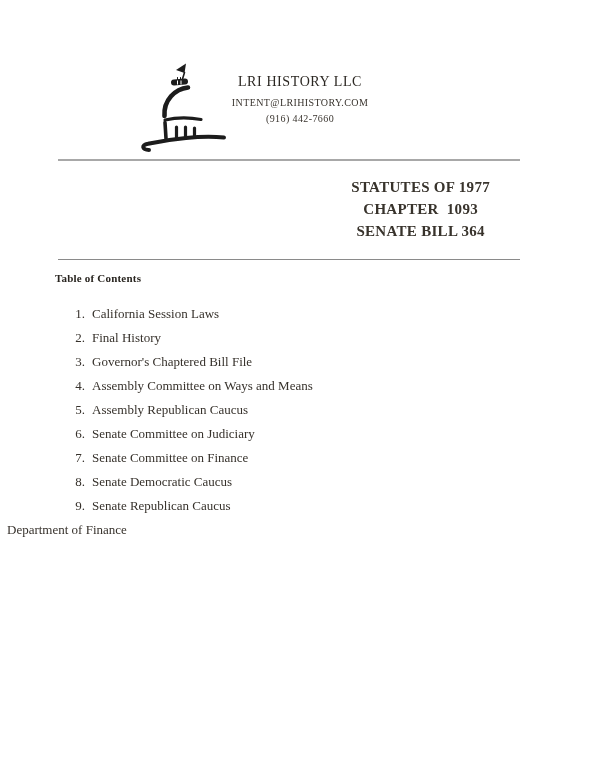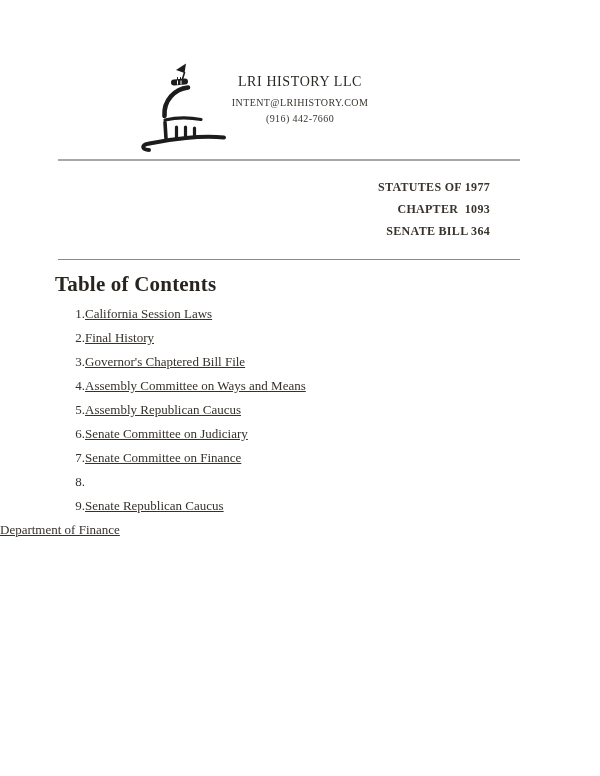--- a/index.html
+++ b/index.html
@@ -46,36 +46,36 @@
   
   .rule { position: absolute; left: 58px; width: 462px; }
   .rule-1 { top: 159px; height: 2px; background: #a8a8a8; }
   .rule-2 { top: 259px; height: 1px; background: #8a8a8a; }
 
   
   .case-info {
     position: absolute;
     right: 110px;
     top: 176px;
-    text-align: right;
+    text-align: center;
     font-weight: bold;
-    font-size: 12px;
+    font-size: 15px;
     line-height: 22px;
     letter-spacing: 0.3px;
     color: #38332c;
   }
   .case-line { white-space: pre; }
 
   
   .toc-title {
     position: absolute;
     left: 55px;
     top: 272px;
     font-weight: bold;
-    font-size: 21px;
+    font-size: 11px;
     letter-spacing: 0.2px;
     color: #28241f;
   }
   .toc-list {
     position: absolute;
     left: 0;
     top: 302px;
     width: 420px;
   }
   .toc-row {
@@ -84,22 +84,22 @@
     line-height: 24px;
     font-size: 13px;
     color: #36312b;
   }
   .toc-num {
     width: 85px;
     text-align: right;
     flex: 0 0 85px;
   }
   .toc-label {
+    margin-left: 7px;
     white-space: nowrap;
-    text-decoration: underline;
   }
 </style>
 </head>
 <body>
 
 <div class="page">
 
   <div class="logo">
     <svg width="95" height="95" viewBox="0 0 95 95" xmlns="http://www.w3.org/2000/svg">
       <g fill="none" stroke="#1c1c1c" stroke-linecap="round">
@@ -172,20 +172,21 @@
     <div class="toc-row">
       <span class="toc-num">6.</span>
       <span class="toc-label">Senate Committee on Judiciary</span>
     </div>
     <div class="toc-row">
       <span class="toc-num">7.</span>
       <span class="toc-label">Senate Committee on Finance</span>
     </div>
     <div class="toc-row">
       <span class="toc-num">8.</span>
+      <span class="toc-label">Senate Democratic Caucus</span>
     </div>
     <div class="toc-row">
       <span class="toc-num">9.</span>
       <span class="toc-label">Senate Republican Caucus</span>
     </div>
     <div class="toc-row">
       <span class="toc-label">Department of Finance</span>
     </div>
   </div>
 

